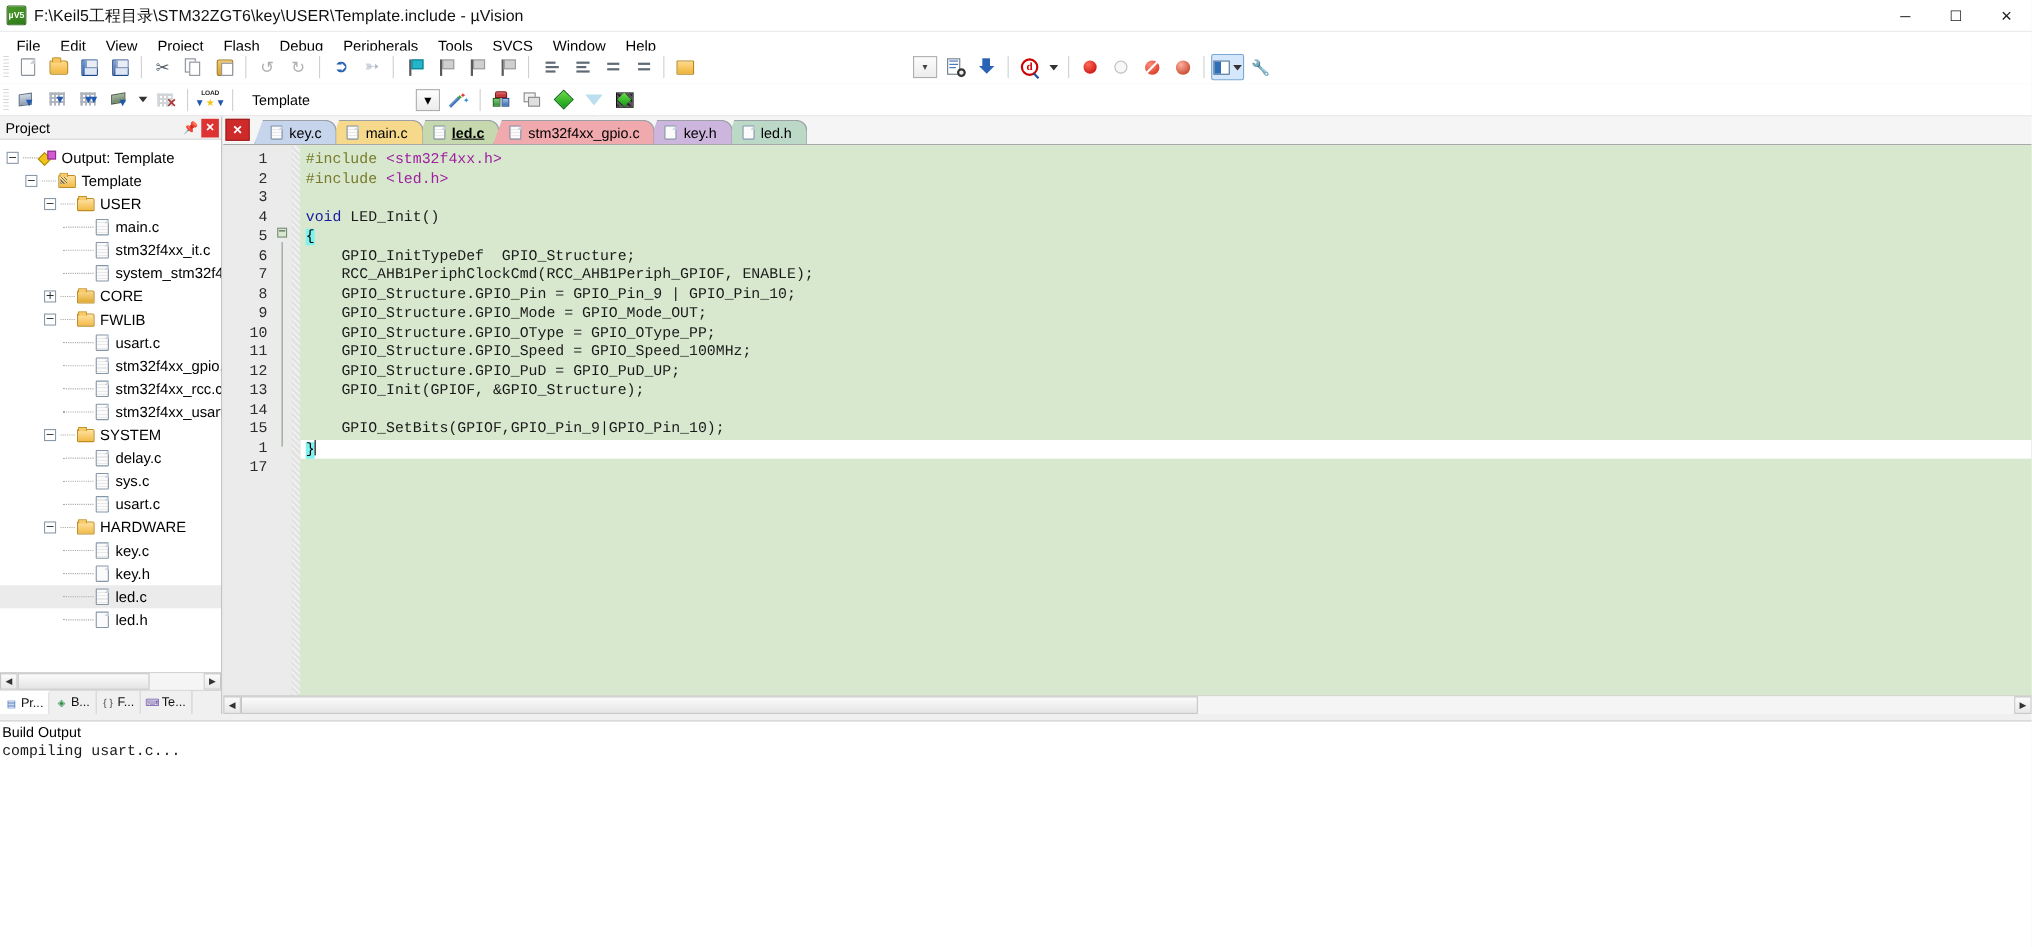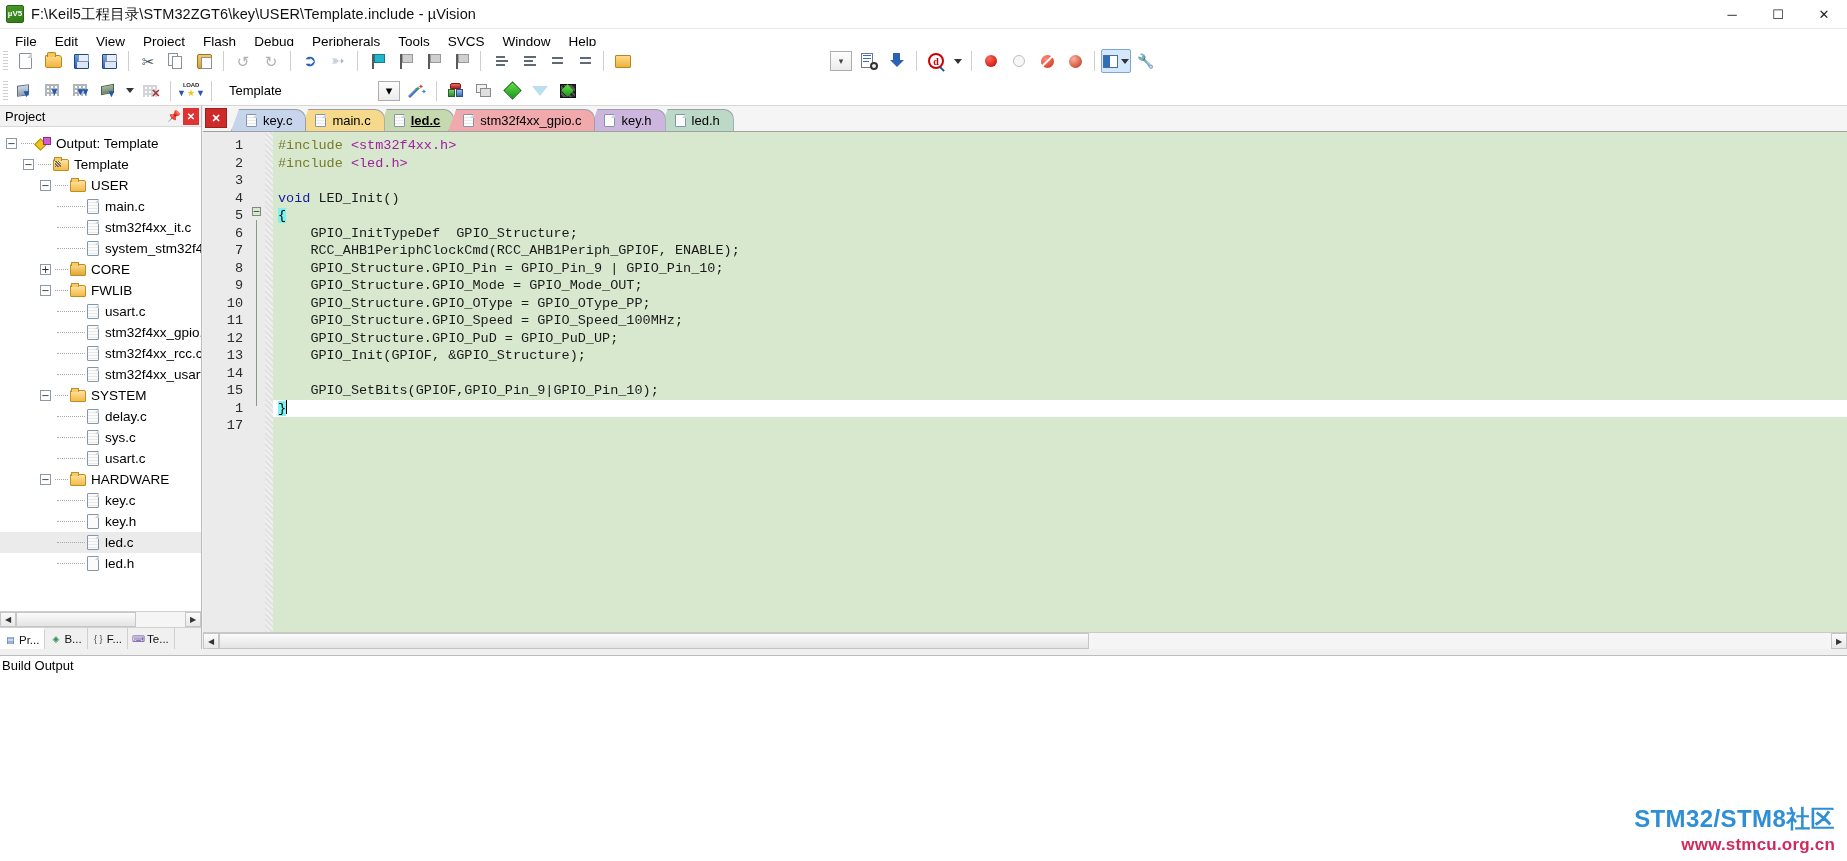--- a/index.html
+++ b/index.html
@@ -855,20 +855,17 @@
       <div class="ehs-track">
           <div class="ehs-thumb"></div>
         </div>
       <div class="ehs-btn">▶</div>
     </div>
   </div>
 
   <div class="build-panel">
     <div class="build-header">Build Output</div>
     <div class="build-body" id="buildlog">
-      </div>
-    <div class="watermark">
-      <div class="wm1">STM32/STM8社区</div>
-      <div class="wm2">www.stmcu.org.cn</div>
-    </div>
+        <div>compiling usart.c...</div>
+      </div>
   </div>
 
 </div>
 
 </body></html>

